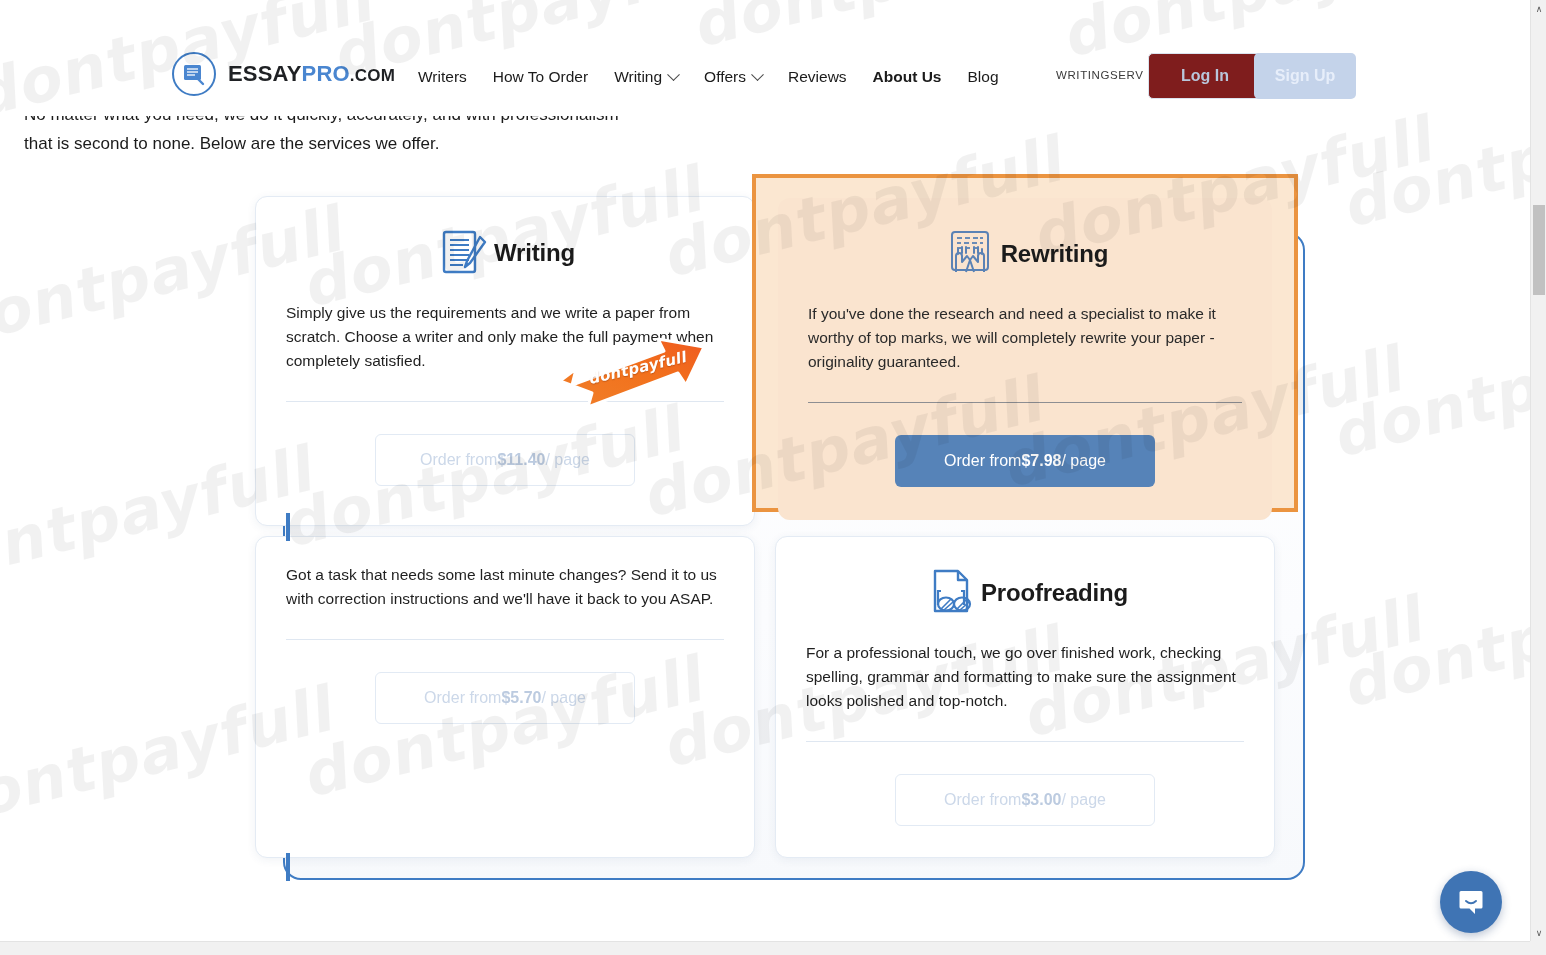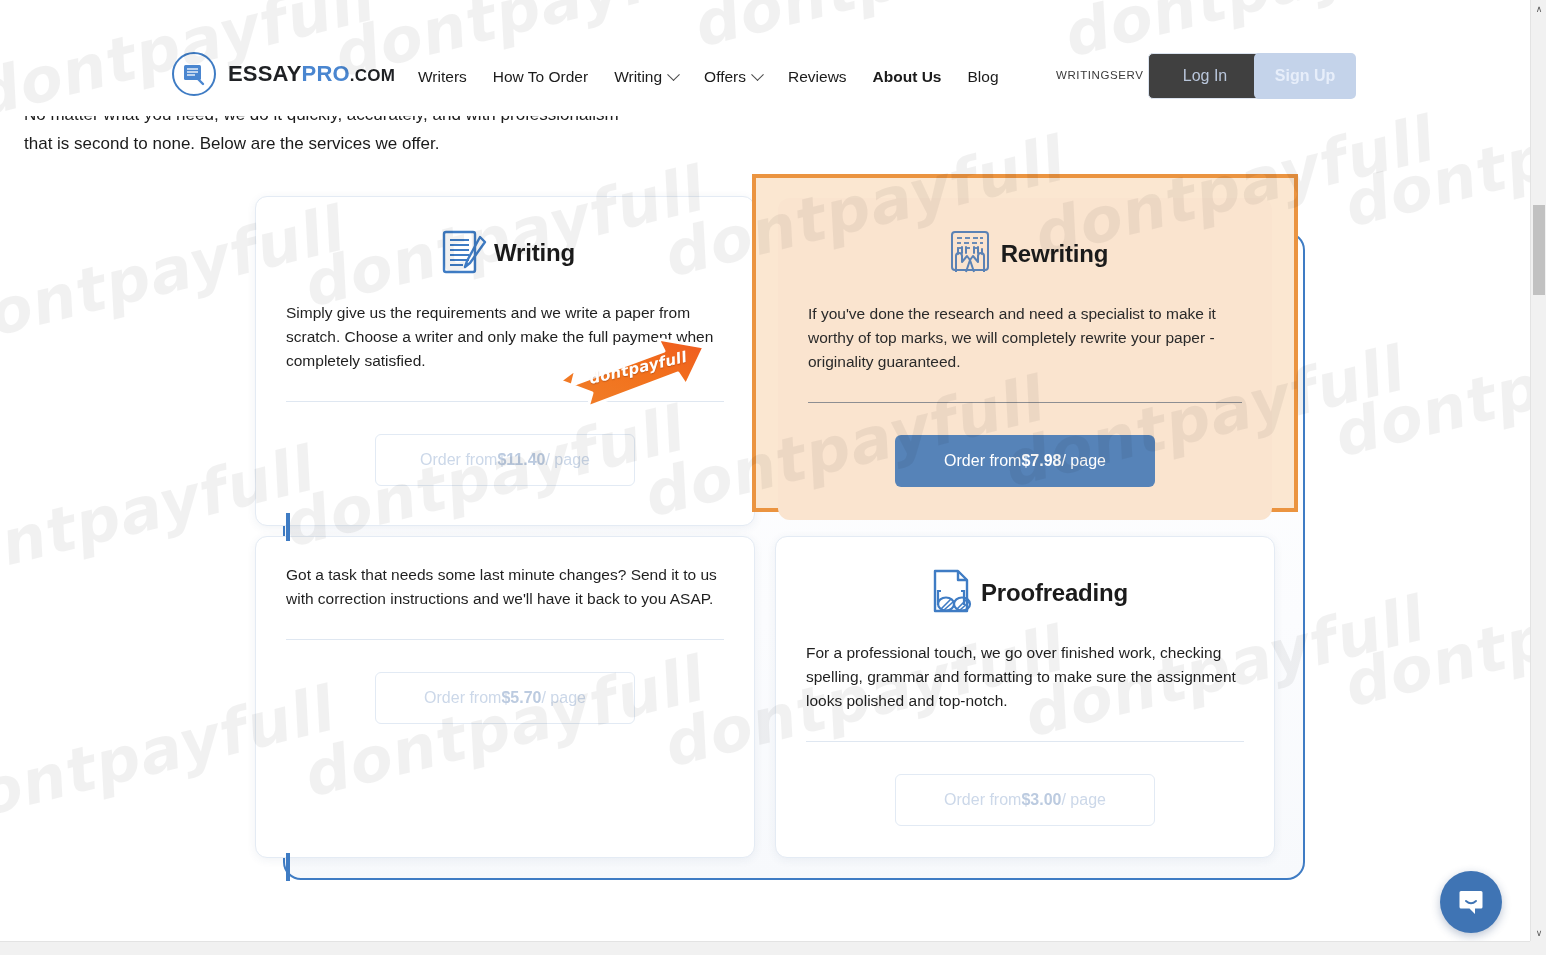--- a/index.html
+++ b/index.html
@@ -84,23 +84,23 @@
 
   #brandtag {
     position: absolute; left: 1056px; top: 33px;
     font-size: 11.5px; letter-spacing: .6px;
     color: #3a3a3a; font-weight: 400;
   }
   #btn-login {
     position: absolute; left: 1148px; top: 17px;
     width: 114px; height: 46px;
     border: 1px solid #dbe3ef; border-radius: 5px;
-    background: #404040;
-    display: flex; align-items: center; justify-content: center;
-    font-size: 16px; font-weight: 400; color: #b9c6db;
+    background: #7f1d1d;
+    display: flex; align-items: center; justify-content: center;
+    font-size: 16px; font-weight: 700; color: #b9c6db;
     cursor: pointer;
   }
   #btn-signup {
     position: absolute; left: 1254px; top: 17px;
     width: 102px; height: 46px;
     border-radius: 5px;
     background: #c4d3ea;
     display: flex; align-items: center; justify-content: center;
     font-size: 16px; font-weight: 700; color: #e7eefa;
     cursor: pointer;

